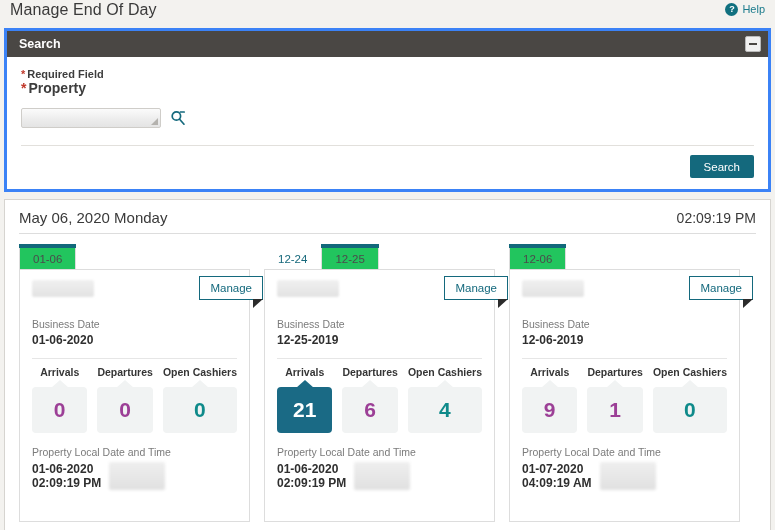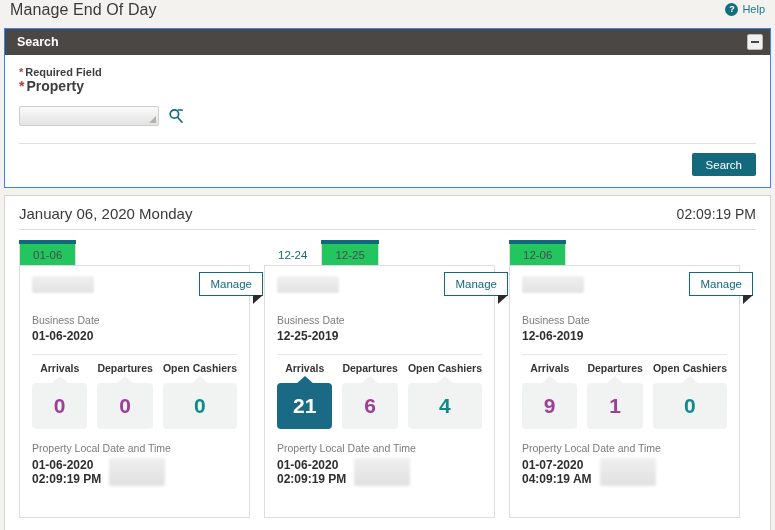--- a/index.html
+++ b/index.html
@@ -48,21 +48,21 @@
     font-weight: bold;
     display: flex;
     align-items: center;
     justify-content: center;
     line-height: 1;
   }
 
   
   .panel {
     margin: 0 4px;
-    border: 1px solid #3b82f6;
+    border: 3px solid #3b82f6;
     background: #fff;
   }
   .panel-header {
     height: 26px;
     background: #4a4744;
     display: flex;
     align-items: center;
     justify-content: space-between;
     padding: 0 7px 0 12px;
   }
@@ -370,21 +370,21 @@
   </div>
 
   <div class="panel-divider"></div>
   <div class="panel-actions">
     <button class="btn-primary">Search</button>
   </div>
 </div>
 
 <div class="results">
   <div class="results-head">
-    <span class="results-date">January 06, 2020 Monday</span>
+    <span class="results-date">May 06, 2020 Monday</span>
     <span class="results-time">02:09:19 PM</span>
   </div>
   <div class="results-rule"></div>
 
   <div class="cards" id="cards-container">
       <div class="card">
         <div class="tabs">
           <div class="tab active">01-06</div>
         </div>
         <div class="card-body">

